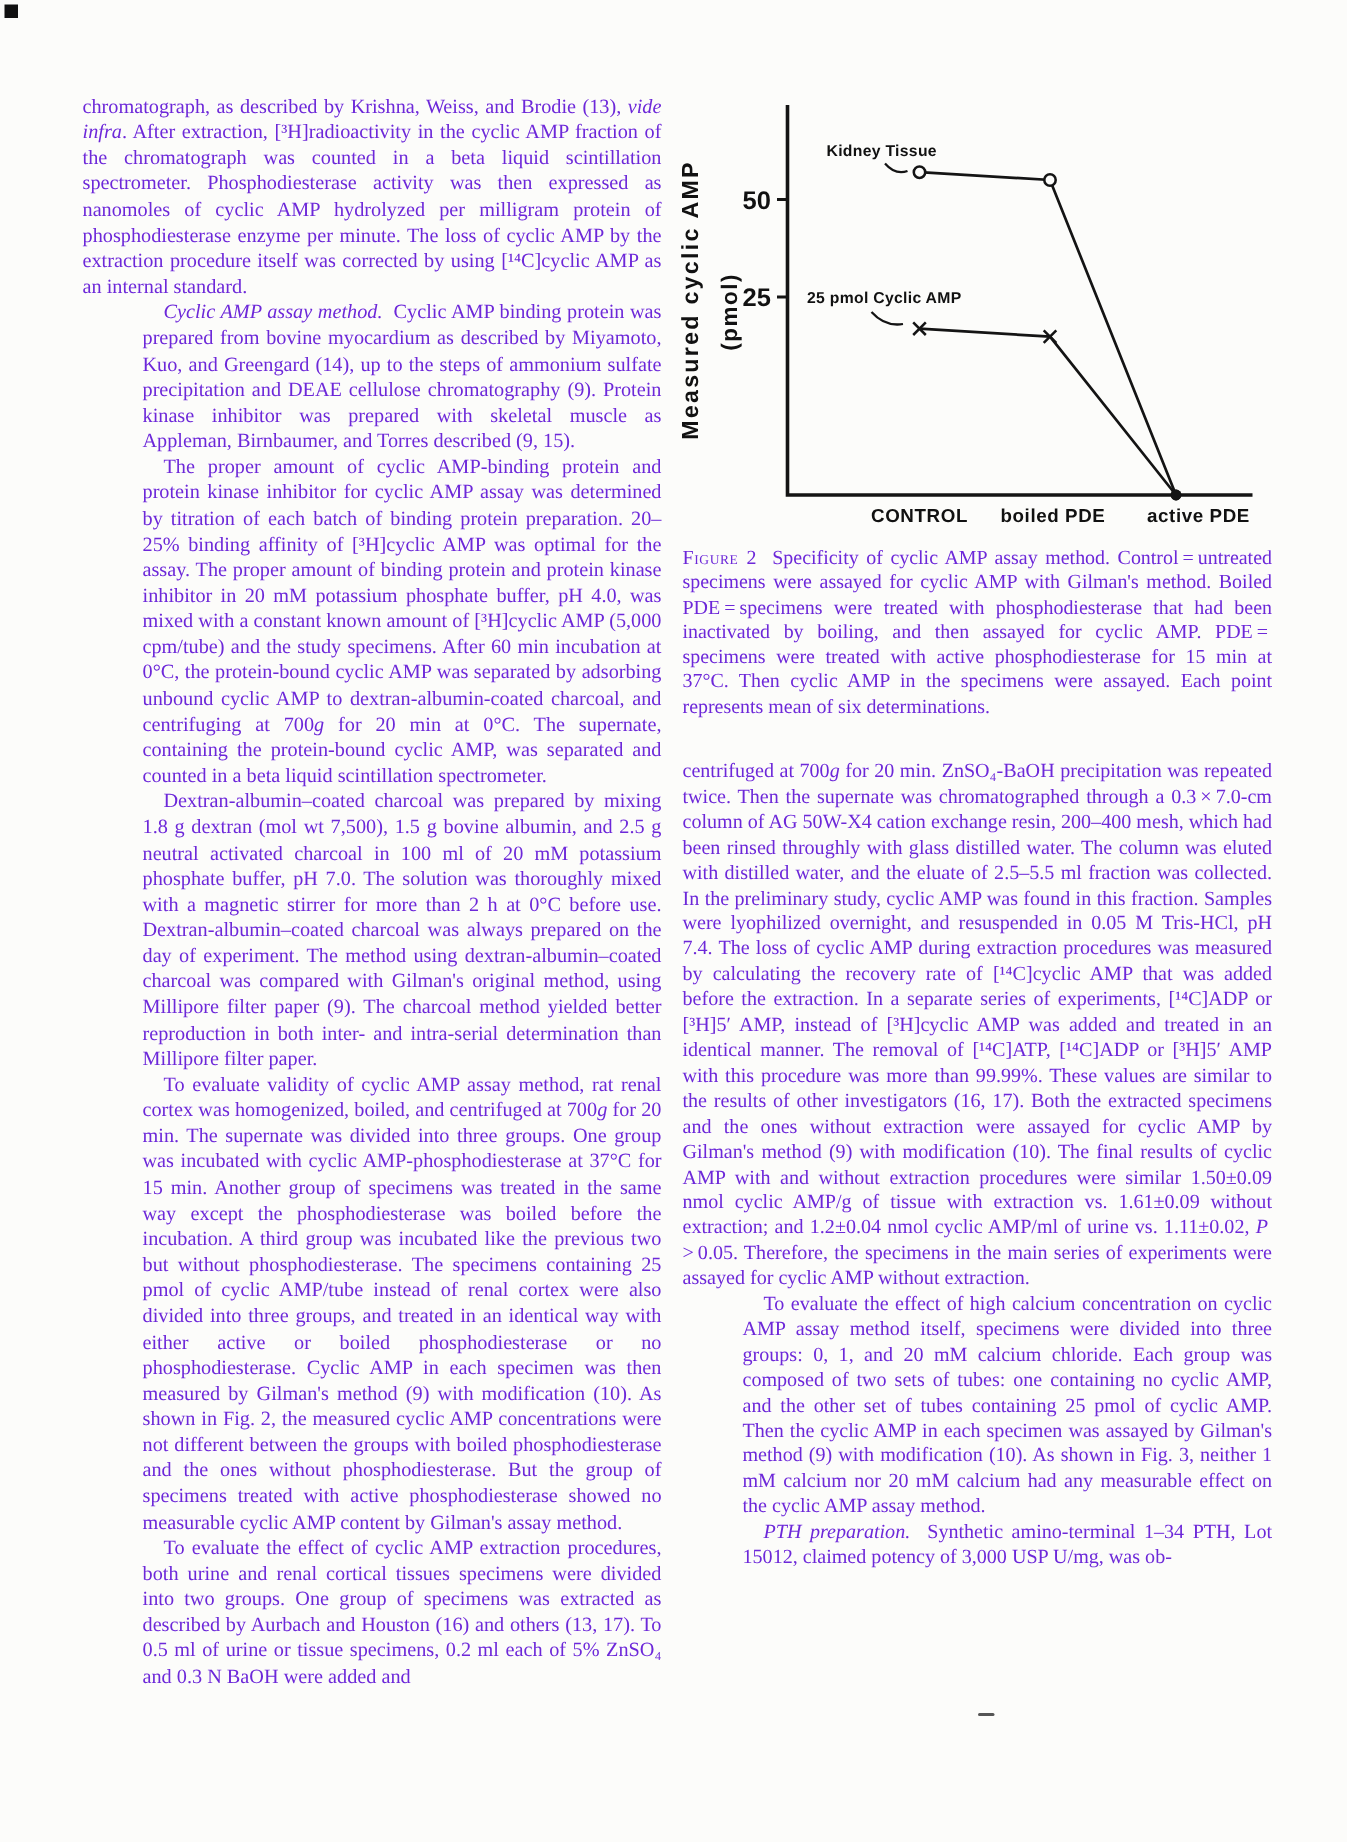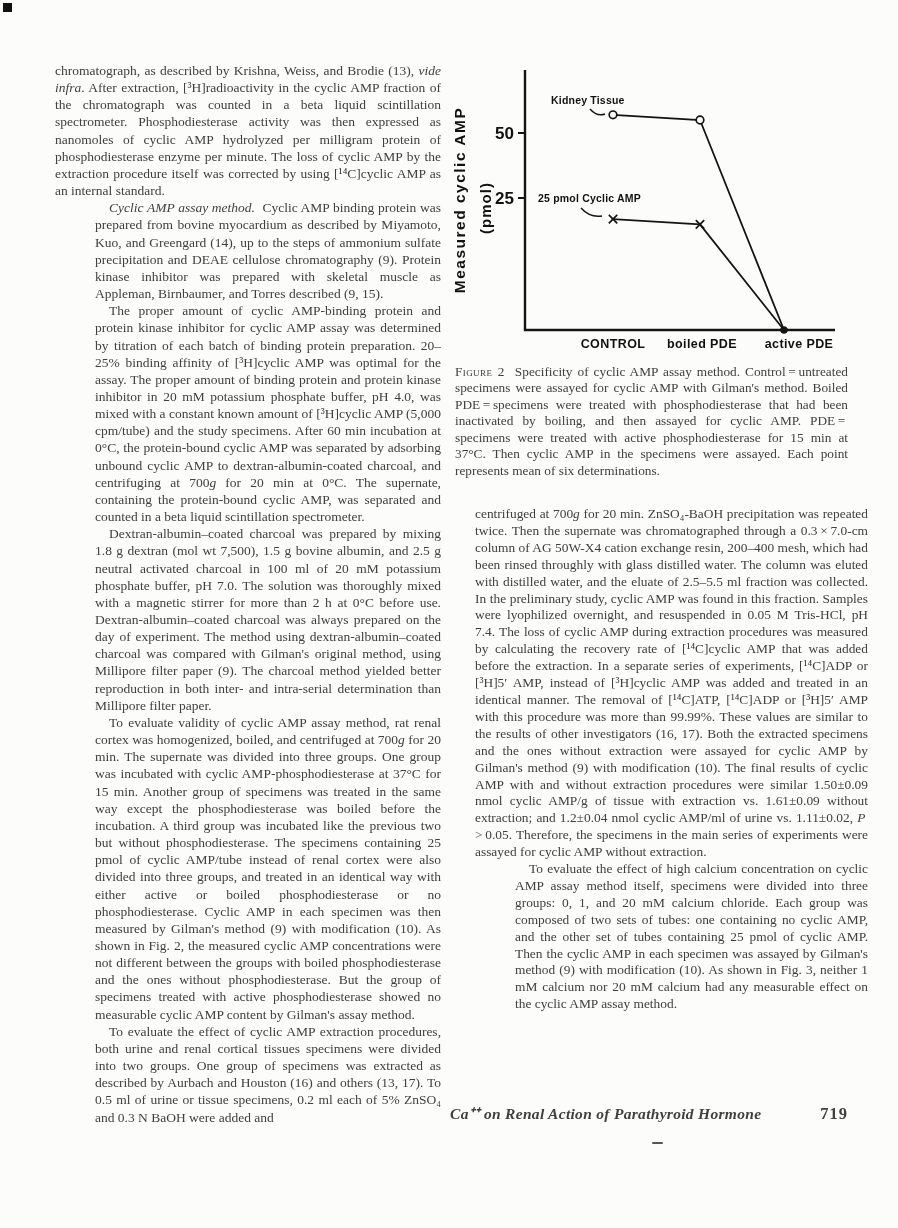--- a/index.html
+++ b/index.html
@@ -1,25 +1,25 @@
 <!DOCTYPE html>
 <html><head>
 <meta charset="utf-8">
 <style>
   html,body{margin:0;padding:0;background:#e8e8e6;}
   .page{
     position:relative;width:898px;height:1228px;margin:0 auto;
-    background:#fcfcfa;color:#404040;overflow:hidden;
+    background:#fcfcfa;color:#6d28d9;overflow:hidden;
     font-family:"Liberation Serif", serif;
   }
   .corner-mark{position:absolute;left:3px;top:3px;width:9px;height:9px;background:#111;}
   .stray-dash{position:absolute;left:652px;top:1142px;width:11px;height:2px;background:#555;border-radius:1px;}
   .col{position:absolute;text-align:justify;}
   .col-left{left:55px;top:62px;width:386px;font-size:13.5px;line-height:17.15px;}
-  .col-right-body{left:475px;top:506px;width:393px;font-size:13.4px;line-height:16.9px;}
+  .col-right-body{left:455px;top:506px;width:393px;font-size:13.4px;line-height:16.9px;}
   .para{margin:0;}
   .para.indent{text-indent:14px;margin-left:40px;}
   .figure-wrap{position:absolute;left:450px;top:62px;width:410px;height:300px;}
   .figure-caption{
     position:absolute;left:455px;top:364px;width:393px;
     font-size:13.3px;line-height:16.45px;text-align:justify;margin:0;font-family:Liberation Serif, serif;
   }
   .sc{font-variant:small-caps;letter-spacing:0.4px;}
   .page-footer{
     position:absolute;left:450px;top:1102px;width:398px;
@@ -77,22 +77,19 @@
         <text transform="translate(15,138) rotate(-90)" text-anchor="middle" class="axis-title">Measured cyclic AMP</text>
         <text transform="translate(41,146) rotate(-90)" text-anchor="middle" class="axis-title2">(pmol)</text>
       </svg>
   </div>
 
   <p class="figure-caption"><span class="sc">Figure 2</span>&nbsp;&nbsp;<span>Specificity of cyclic AMP assay method. Control = untreated specimens were assayed for cyclic AMP with Gilman's method. Boiled PDE = specimens were treated with phosphodiesterase that had been inactivated by boiling, and then assayed for cyclic AMP. PDE = specimens were treated with active phosphodiesterase for 15 min at 37°C. Then cyclic AMP in the specimens were assayed. Each point represents mean of six determinations.</span></p>
 
   <div class="col col-right-body">
       <p class="para"><span>centrifuged at 700</span><i>g</i><span> for 20 min. ZnSO₄-BaOH precipitation was repeated twice. Then the supernate was chromatographed through a 0.3 × 7.0-cm column of AG 50W-X4 cation exchange resin, 200–400 mesh, which had been rinsed throughly with glass distilled water. The column was eluted with distilled water, and the eluate of 2.5–5.5 ml fraction was collected. In the preliminary study, cyclic AMP was found in this fraction. Samples were lyophilized overnight, and resuspended in 0.05 M Tris-HCl, pH 7.4. The loss of cyclic AMP during extraction procedures was measured by calculating the recovery rate of [¹⁴C]cyclic AMP that was added before the extraction. In a separate series of experiments, [¹⁴C]ADP or [³H]5′ AMP, instead of [³H]cyclic AMP was added and treated in an identical manner. The removal of [¹⁴C]ATP, [¹⁴C]ADP or [³H]5′ AMP with this procedure was more than 99.99%. These values are similar to the results of other investigators (16, 17). Both the extracted specimens and the ones without extraction were assayed for cyclic AMP by Gilman's method (9) with modification (10). The final results of cyclic AMP with and without extraction procedures were similar 1.50±0.09 nmol cyclic AMP/g of tissue with extraction vs. 1.61±0.09 without extraction; and 1.2±0.04 nmol cyclic AMP/ml of urine vs. 1.11±0.02, </span><i>P</i><span> &gt; 0.05. Therefore, the specimens in the main series of experiments were assayed for cyclic AMP without extraction.</span></p>
       <p class="para indent"><span>To evaluate the effect of high calcium concentration on cyclic AMP assay method itself, specimens were divided into three groups: 0, 1, and 20 mM calcium chloride. Each group was composed of two sets of tubes: one containing no cyclic AMP, and the other set of tubes containing 25 pmol of cyclic AMP. Then the cyclic AMP in each specimen was assayed by Gilman's method (9) with modification (10). As shown in Fig. 3, neither 1 mM calcium nor 20 mM calcium had any measurable effect on the cyclic AMP assay method.</span></p>
+      <p class="para indent"><i>PTH preparation.&nbsp; </i><span>Synthetic amino-terminal 1–34 PTH, Lot 15012, claimed potency of 3,000 USP U/mg, was ob-</span></p>
     </div>
 
-  <div class="page-footer">
-    <span class="running-title">Ca⁺⁺ on Renal Action of Parathyroid Hormone</span>
-    <span class="page-number">719</span>
-  </div>
 
   <div class="stray-dash"></div>
 
 </div>
 
 </body></html>

